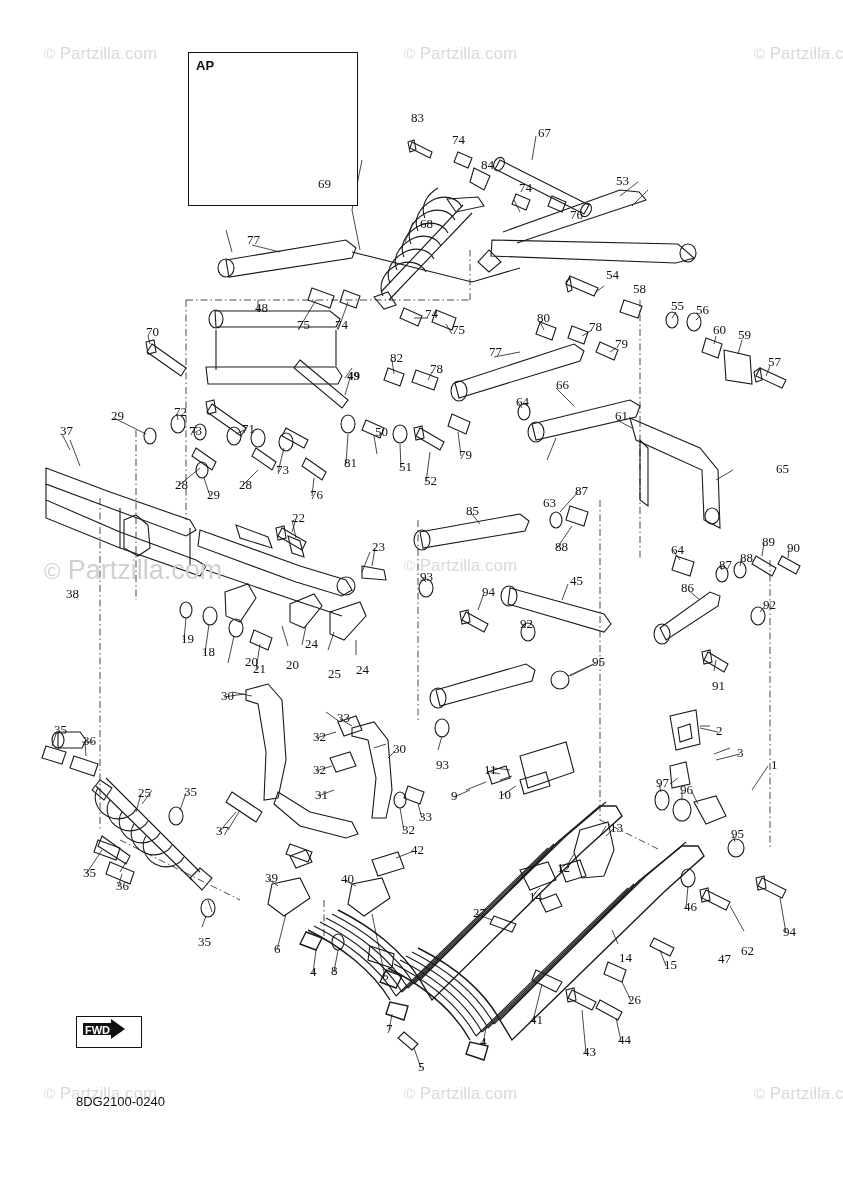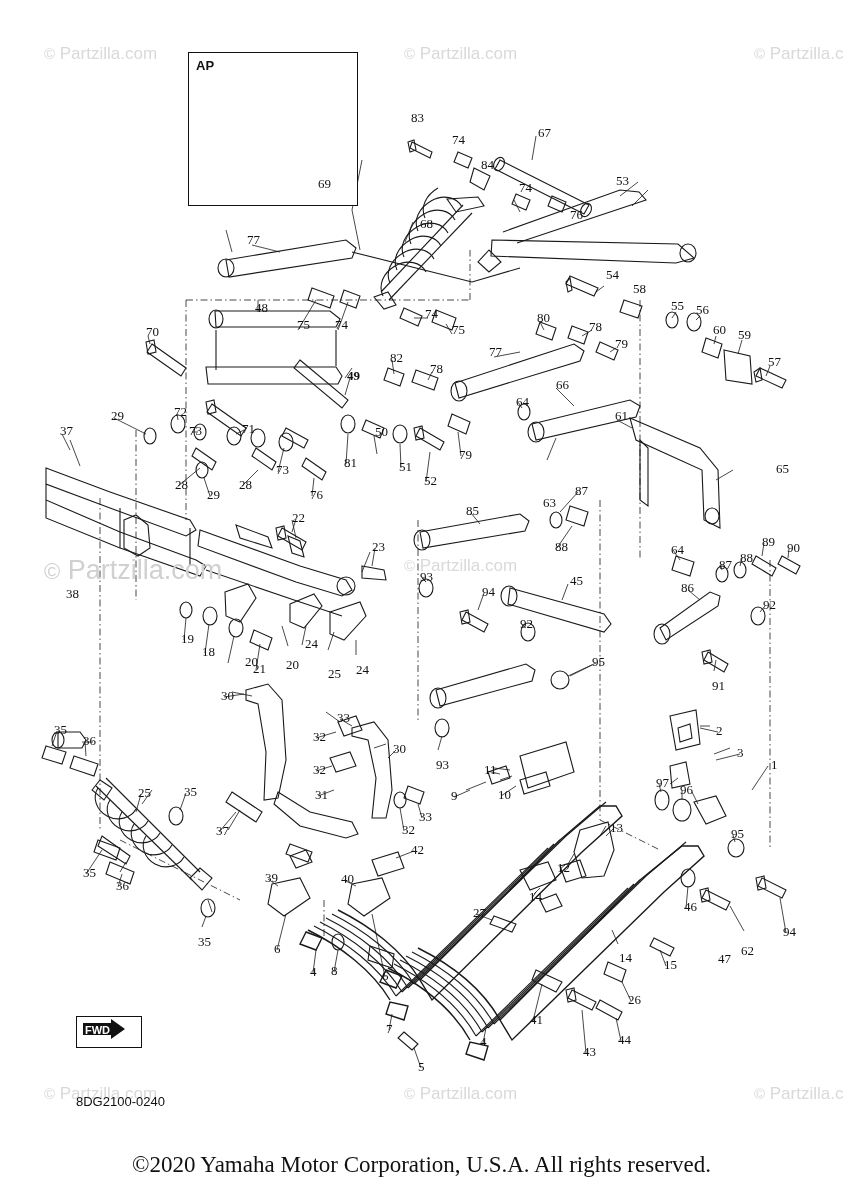--- a/index.html
+++ b/index.html
@@ -692,15 +692,14 @@
 
   <div class="fwd">
     <svg width="62" height="28" viewBox="0 0 62 28">
       <polygon points="6,6 34,6 34,2 48,12 34,22 34,18 6,18" fill="#111"></polygon>
       <text x="8" y="17" font-family="Liberation Sans, sans-serif" font-size="11" font-weight="bold" fill="#fff">FWD</text>
     </svg>
   </div>
 
   <div class="partno">8DG2100-0240</div>
 
-  <div class="copyright">©2020 Yamaha Motor Corporation, U.S.A. All rights reserved.</div>
 
 </div>
 
 </body></html>

